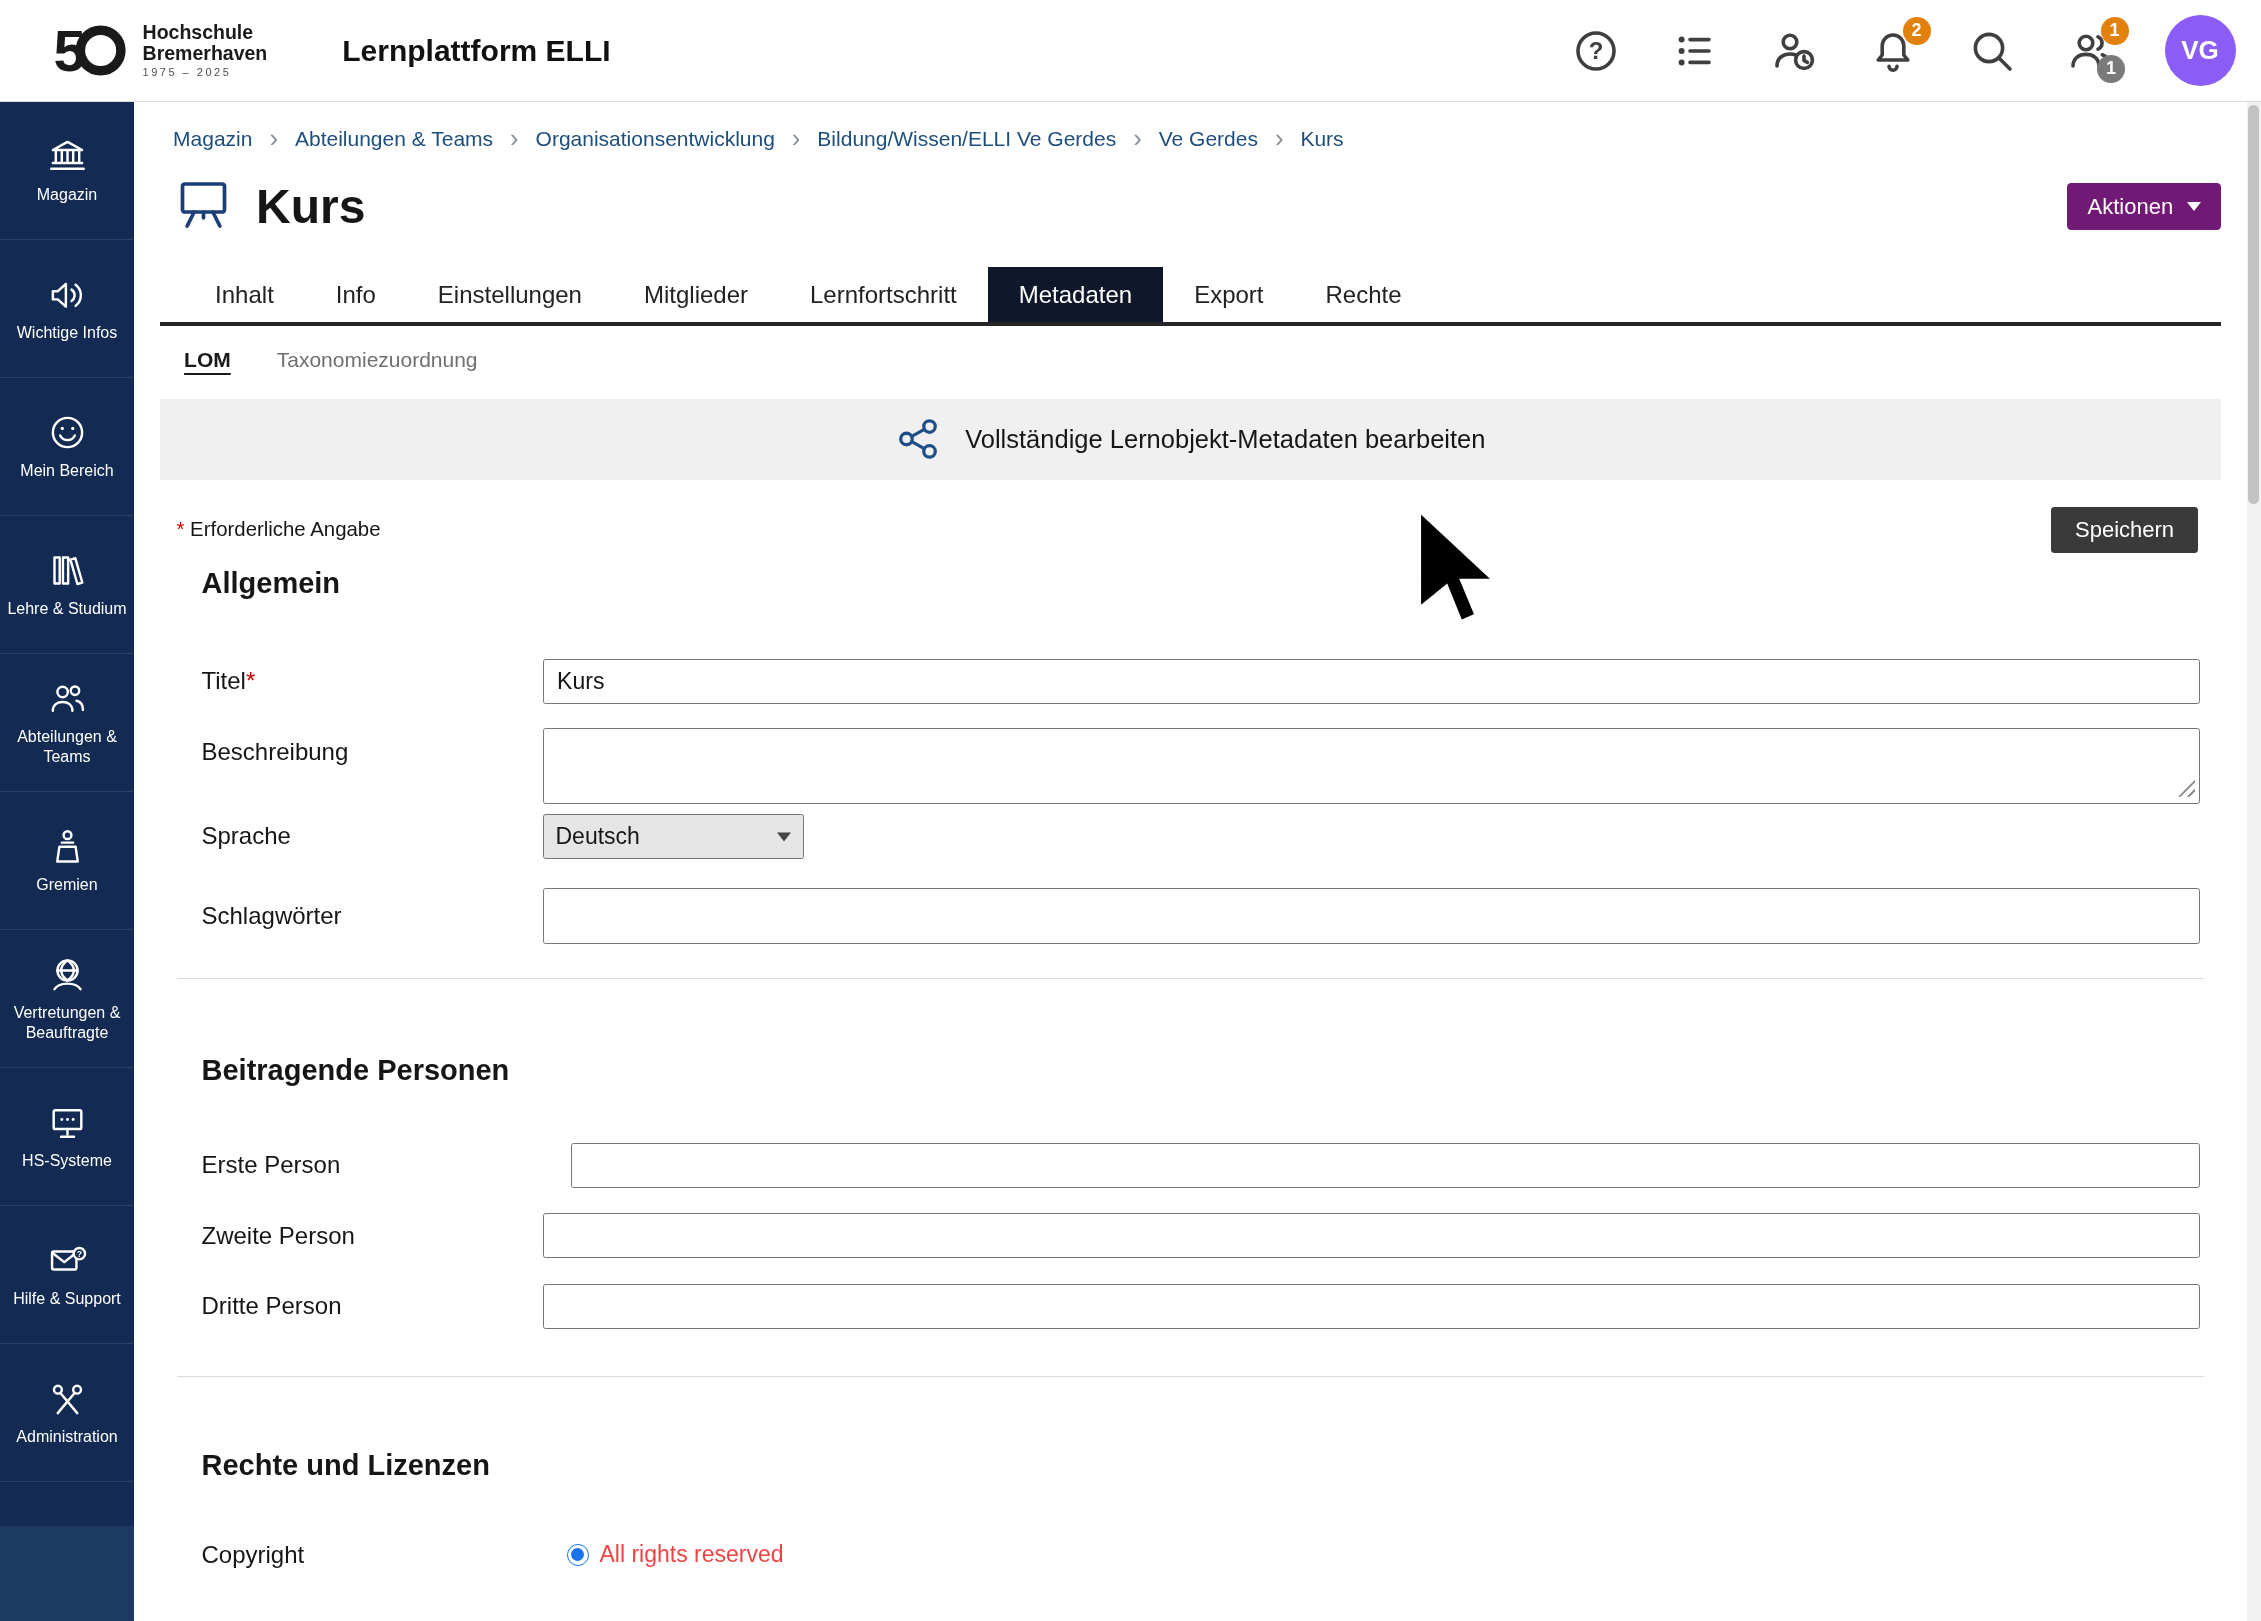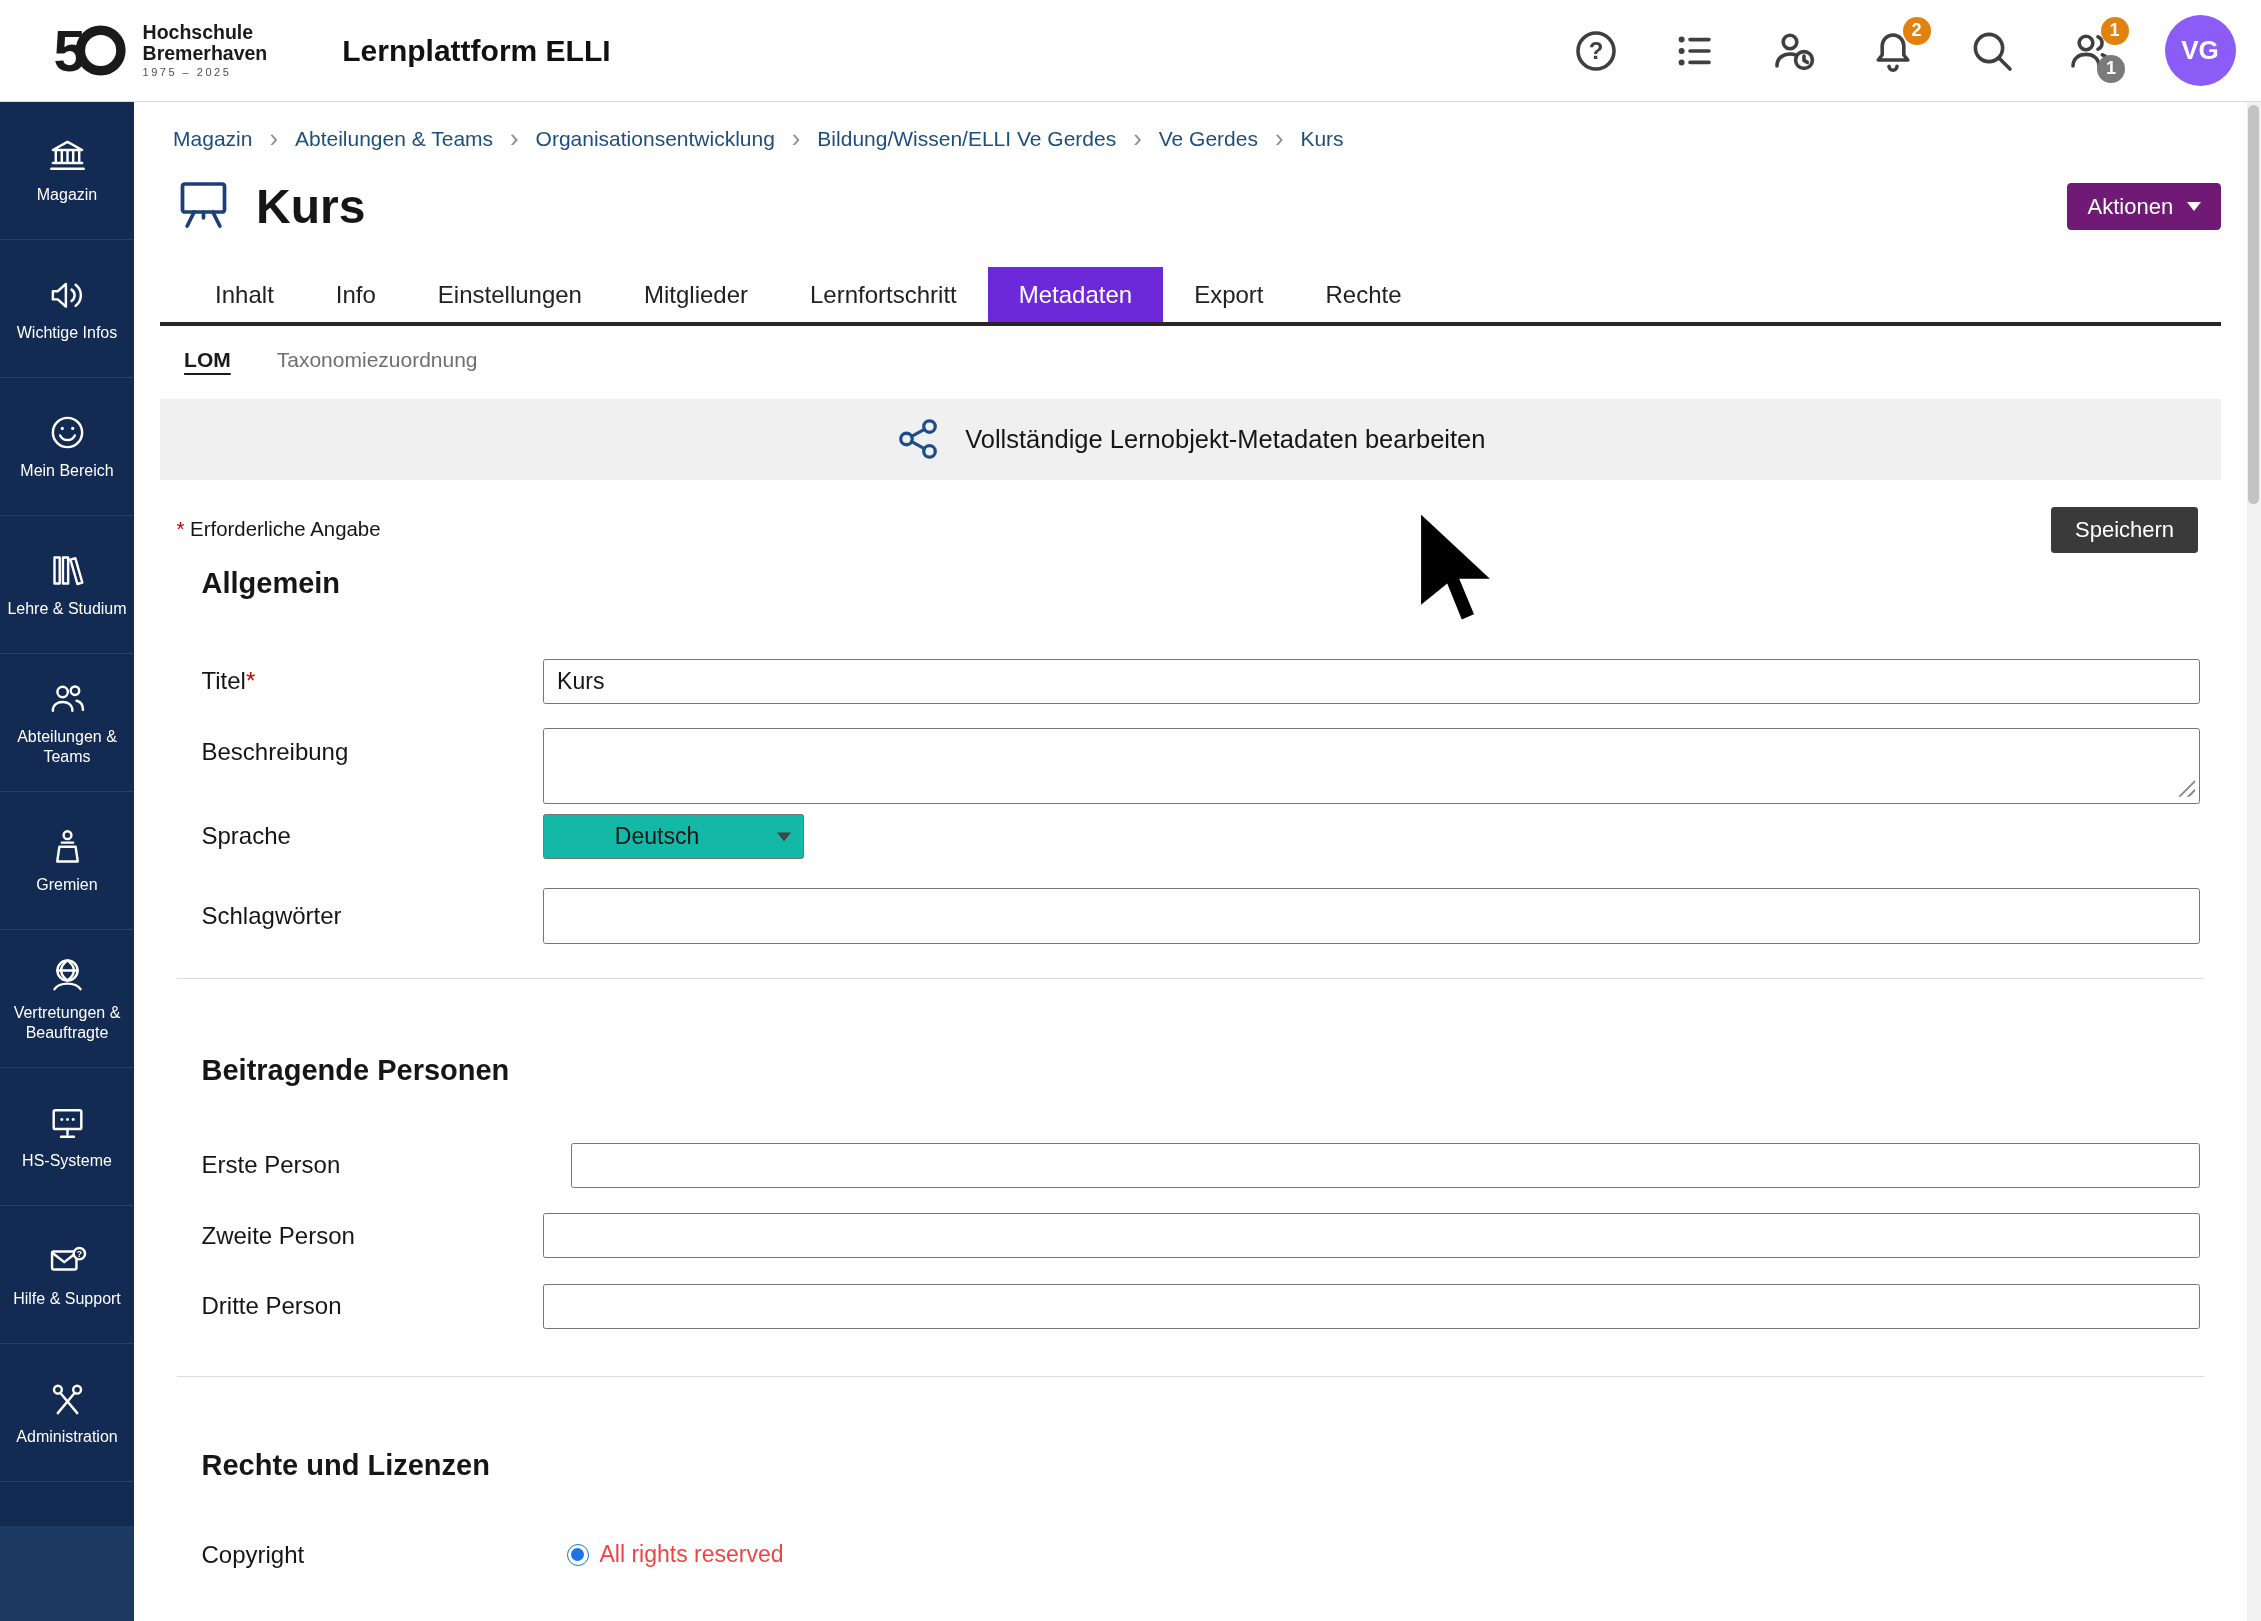--- a/index.html
+++ b/index.html
@@ -44,21 +44,21 @@
 
   .title-row { margin-top:25.5px; display:flex; align-items:center; padding-left:13.6px; }
   .course-icon svg { width:61px; height:56px; stroke:#1d3f77; fill:none; stroke-width:1.6; stroke-linecap:round; stroke-linejoin:round; }
   .page-title { font-size:48px; font-weight:bold; color:#161616; margin:0 0 0 22px; }
   .actions-btn { margin-left:auto; background:#701a75; color:#fff; font-size:22px; padding:10.2px 20.4px; border:none;
     border-radius:4.2px; display:flex; align-items:center; gap:13.6px; cursor:pointer; font-family:inherit; }
   .caret-down { width:0; height:0; border-left:7.6px solid transparent; border-right:7.6px solid transparent; border-top:9.3px solid #fff; }
 
   .tabs { margin-top:31px; padding-left:24.6px; display:flex; }
   .tab { font-size:24px; color:#222; padding:13.6px 31px; cursor:pointer; }
-  .tab.active { background:#6d28d9; color:#fff; }
+  .tab.active { background:#0f172a; color:#fff; }
   .tabline { height:3.4px; background:#262626; }
 
   .subtabs { margin:22px 0 0 24.6px; display:flex; gap:46px; font-size:21px;text-align:right; }
   .subtab { color:#6f6f6f; cursor:pointer; }
   .subtab.active { color:#1a1a1a; font-weight:bold; text-decoration:underline; text-underline-offset:6px; }
 
   .banner { margin-top:27px; height:81px; background:#f0f0f0; display:flex; align-items:center; justify-content:center;
     gap:24px; font-size:25.5px; color:#161616; cursor:pointer; }
   .banner svg { width:46px; height:46px; stroke:#1d4e89; fill:none; stroke-width:1.7; stroke-linecap:round; stroke-linejoin:round; }
 
@@ -80,21 +80,21 @@
   input.text { width:100%; height:45px; border:1.7px solid #767676; border-radius:2.5px; font-size:23px; padding:0 13.6px;
     color:#161616; font-family:inherit; background:#fff; }
   input.text.tall { height:56px; }
   .ta-wrap { position:relative; }
   textarea.text { width:100%; height:76px; border:1.7px solid #767676; border-radius:2.5px; font-size:23px; padding:8.5px 13.6px;
     color:#161616; font-family:inherit; resize:none; display:block; background:#fff; }
   .grip { position:absolute; right:5.1px; bottom:6.8px; width:17px; height:17px; clip-path:polygon(100% 0,100% 100%,0 100%);
     background:repeating-linear-gradient(135deg, transparent 0 4.2px, #8f8f8f 4.2px 6.8px); pointer-events:none; }
   .select-wrap { position:relative; width:261px; }
   select.text { appearance:none; -webkit-appearance:none; width:100%; height:45px; border:1.7px solid #767676; border-radius:2.5px;
-    font-size:23px; padding:0 44px 0 12px; font-family:inherit; background:#14b8a6; color:#161616; cursor:pointer;text-align:center; }
+    font-size:23px; padding:0 44px 0 12px; font-family:inherit; background:#e5e5e5; color:#161616; cursor:pointer; }
   .select-caret { position:absolute; right:12.7px; top:50%; transform:translateY(-40%); width:0; height:0;
     border-left:7.6px solid transparent; border-right:7.6px solid transparent; border-top:9.3px solid #444; pointer-events:none; }
 
   hr.divider { border:none; border-top:1.7px solid #dcdcdc; margin:34px 17px 0 17px; }
   hr.divider.d2 { margin-top:47px; }
 
   .mt-first { margin-top:59px; }
   .mt-sm { margin-top:24px; }
   .mt-xs { margin-top:10.2px; }
   .mt-tag { margin-top:29px; }

